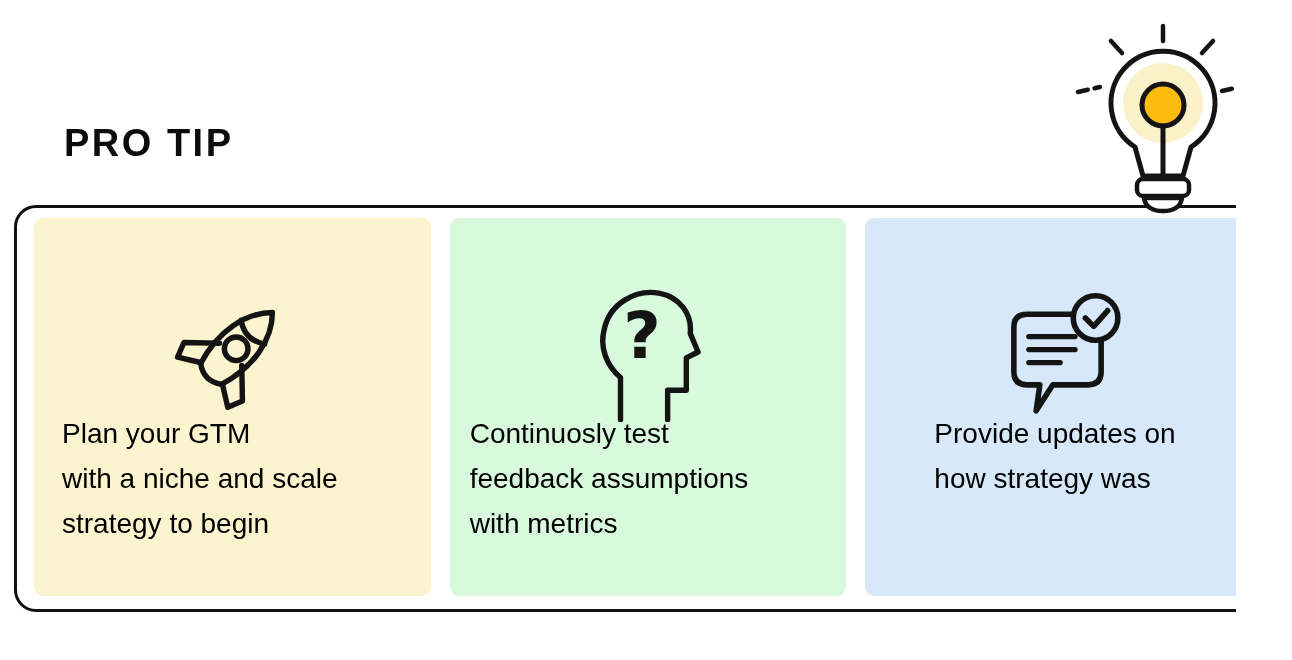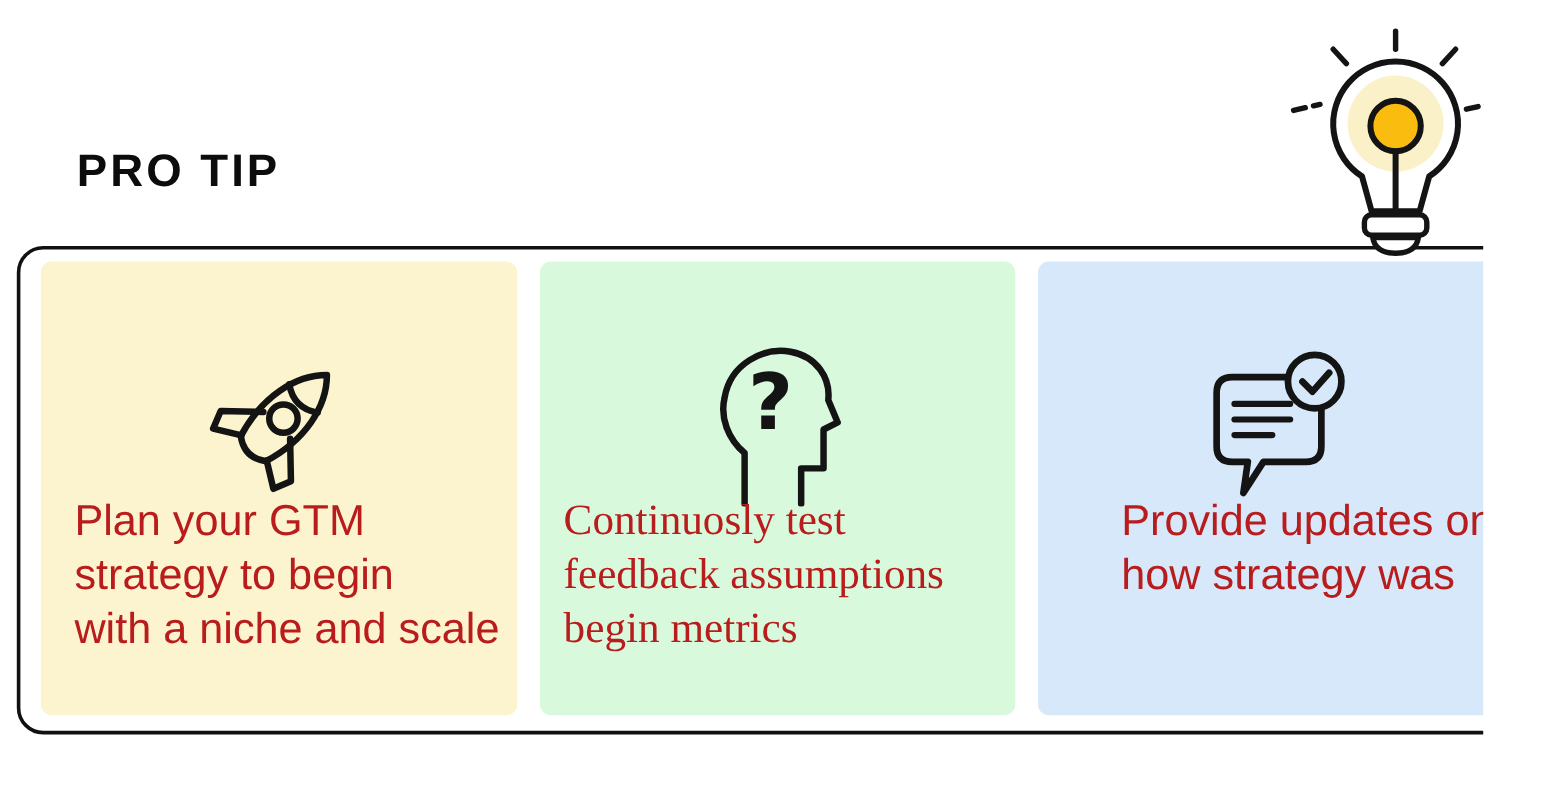--- a/index.html
+++ b/index.html
@@ -20,24 +20,24 @@
     position:relative;flex:1 1 0;border-radius:9px;box-sizing:border-box;
   }
   .card.c1{background:#FCF4CE;}
   .card.c2{background:#D9F9DD;}
   .card.c3{background:#D6E8FA;}
   .icon-wrap{
     height:178px;display:flex;justify-content:center;align-items:flex-end;
     padding-top:26px;box-sizing:content-box;
   }
   .card-text{
-    position:absolute;top:193px;font-size:36px;line-height:45px;color:#b91c1c;
+    position:absolute;top:193px;font-size:28px;line-height:45px;color:#000000;
   }
   .c1 .card-text{left:28px;}
-  .c2 .card-text{left:20px;font-family:Liberation Serif, serif;}
+  .c2 .card-text{left:20px;}
   .c3 .card-text{left:46px;margin-left:23px;}
   .bulb{position:absolute;left:1073px;top:8px;z-index:5;}
   svg{display:block;}
 </style>
 </head>
 <body>
 
 <div class="stage">
 
   <div class="protip">PRO TIP</div>
@@ -67,37 +67,37 @@
             <path d="M70,12 C89,31 96,64 85,100 Q70,111 55,100 C44,64 51,31 70,12 Z"></path>
             <path d="M53,40 Q70,52 87,40"></path>
             <circle cx="70" cy="64" r="12"></circle>
             <path d="M54,72 L28,97 L34,112 L55,99"></path>
             <path d="M86,72 L112,97 L106,112 L85,99"></path>
           </g>
         </svg>
       </div>
       <div class="card-text">
         <div>Plan your GTM</div>
+        <div>with a niche and scale</div>
         <div>strategy to begin</div>
-        <div>with a niche and scale</div>
       </div>
     </div>
 
     <div class="card c2">
       <div class="icon-wrap">
         <svg width="108" height="138" viewBox="0 0 110 140">
           <path d="M27,138 V95 C13,83 6,65 10,48 C15,19 43,5 66,9 C88,13 100,31 98,50
                    L106,69 L94,75 L94,108 L75,108 L75,138" fill="none" stroke="#141414" stroke-width="5.5" stroke-linecap="round" stroke-linejoin="round"></path>
           <text x="49" y="75" text-anchor="middle" font-size="66" font-weight="bold" fill="#141414" font-family="DejaVu Sans, sans-serif">?</text>
         </svg>
       </div>
       <div class="card-text">
         <div>Continuosly test</div>
         <div>feedback assumptions</div>
-        <div>begin metrics</div>
+        <div>with metrics</div>
       </div>
     </div>
 
     <div class="card c3">
       <div class="icon-wrap">
         <svg width="130" height="130" viewBox="0 0 140 140">
           <path d="M30,24 H96 Q110,24 110,38 V86 Q110,100 96,100 H58 L40,128 L44,100 H30
                    Q16,100 16,86 V38 Q16,24 30,24 Z" fill="none" stroke="#141414" stroke-width="6" stroke-linecap="round" stroke-linejoin="round"></path>
           <g stroke="#141414" stroke-width="5.5" stroke-linecap="round">
             <path d="M32,48 H82"></path>

